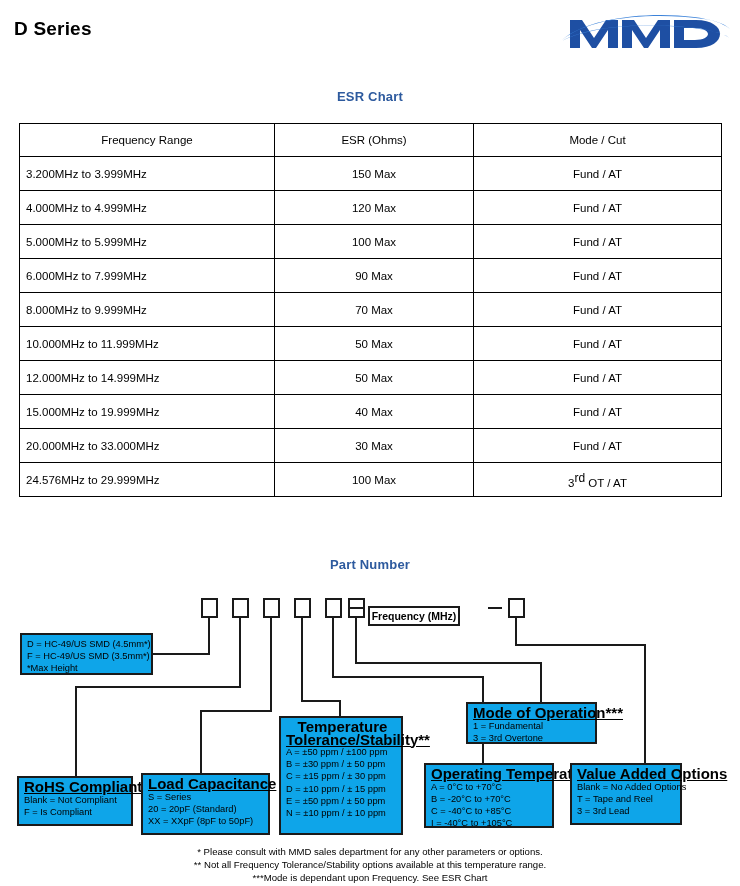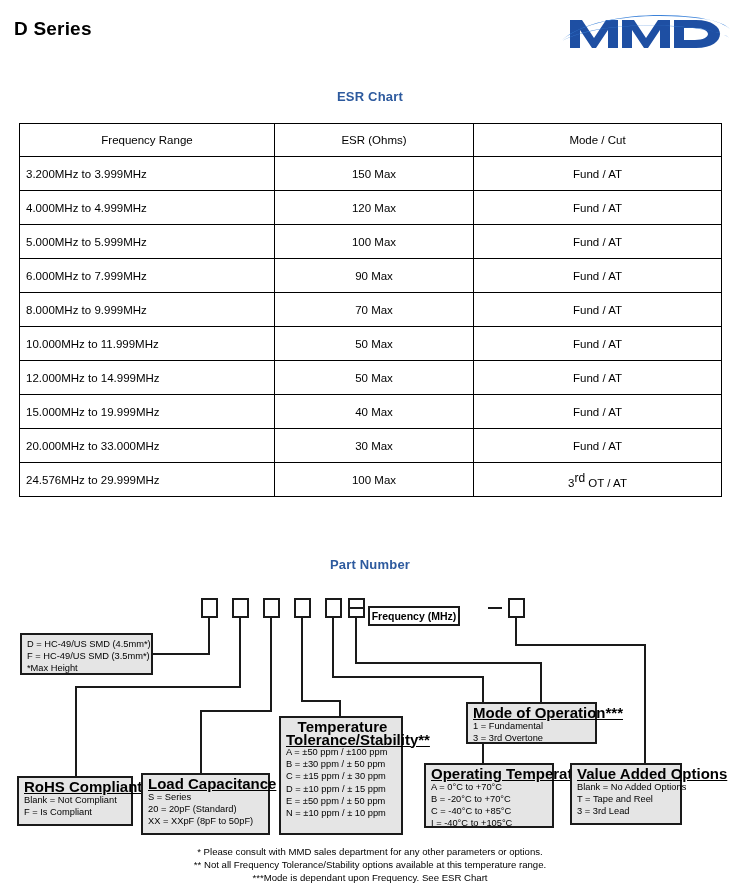--- a/index.html
+++ b/index.html
@@ -71,21 +71,21 @@
     font-size:10.5px; font-weight:bold; text-align:center; line-height:17px;margin-top:8px;
   }
 
   .leader { position:absolute; background:#1a1a1a; }
   .lv { width:2px; }
   .lh { height:2px; }
 
   .desc-box {
     position:absolute;
     border:2px solid #1a1a1a;
-    background:#e5e5e5;
+    background:#0ea5e9;
     box-sizing:border-box;
     font-size:9.3px;
     line-height:12.2px;
     padding:3px 2px 3px 5px;
   }
   .desc-title {
     text-align:center; font-weight:bold; text-decoration:underline;
     font-size:15px; line-height:12.5px; white-space:nowrap;
   }
   .desc-line { white-space:nowrap; }

